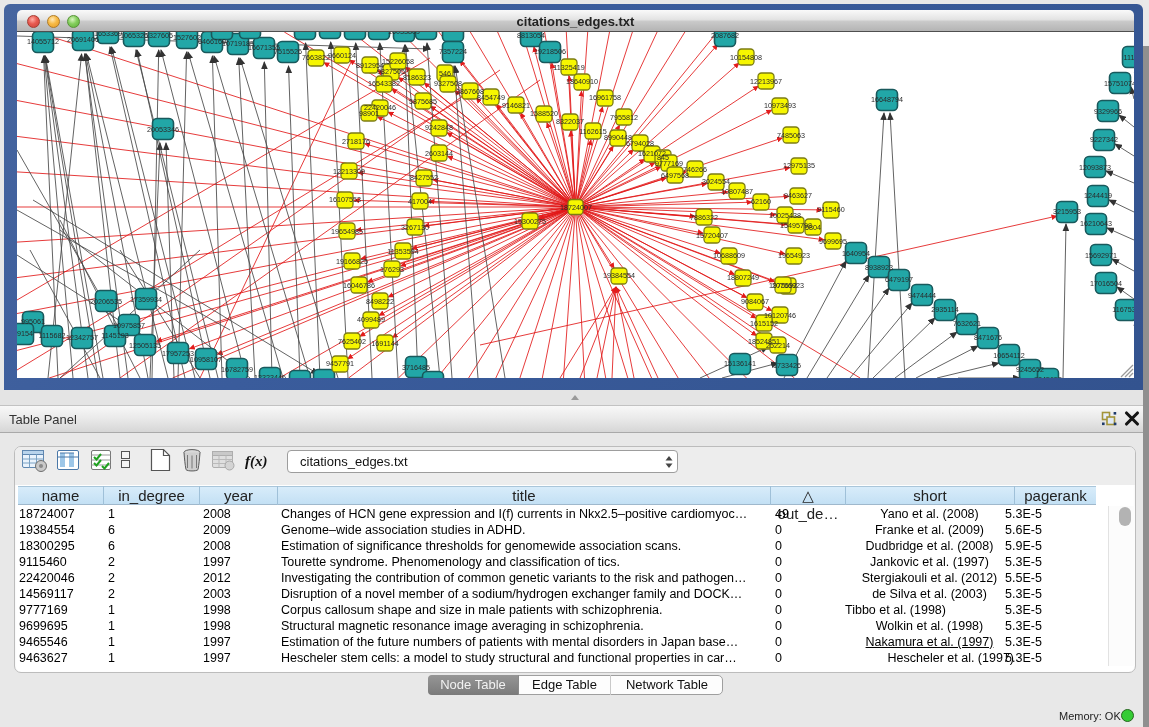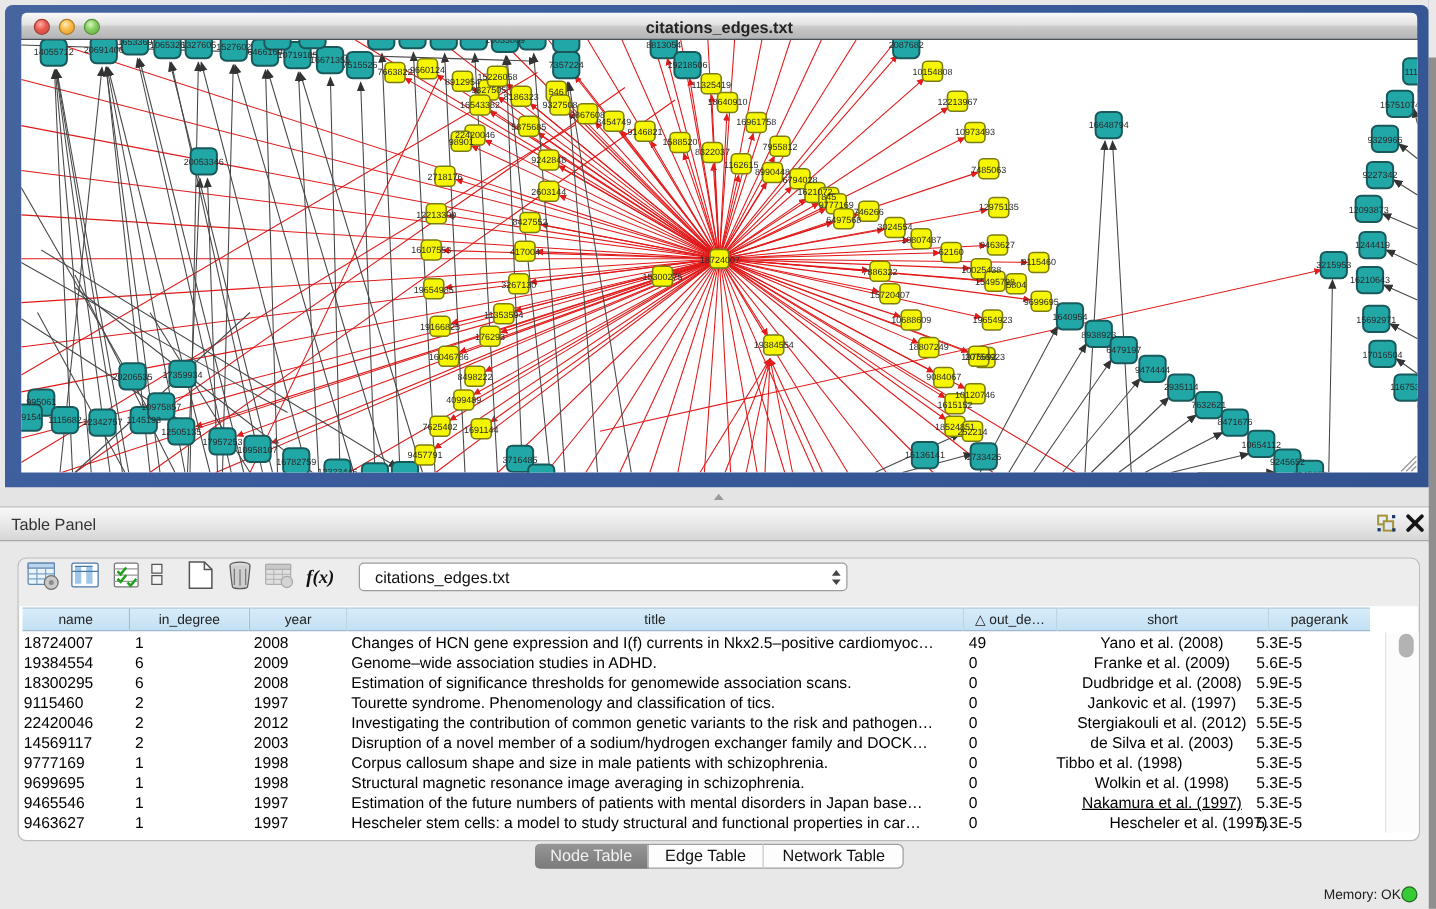--- a/index.html
+++ b/index.html
@@ -16,21 +16,21 @@
 #divtri{left:571px;top:395px;width:0;height:0;border-left:4px solid transparent;border-right:4px solid transparent;border-bottom:5px solid #9a9a9a;}
 
 #tphead{left:0;top:405px;width:1149px;height:28px;background:linear-gradient(#f8f8f8,#e9e9e9 50%,#d6d6d6);border-top:1px solid #c2c2c2;border-bottom:1px solid #a9a9a9;}
 #tptitle{left:9px;top:412px;font-size:13px;color:#333;}
 
 #panel{left:14px;top:446px;width:1122px;height:227px;background:#fff;border:1px solid #bcbcbc;border-radius:7px;box-shadow:inset 0 1px 2px rgba(0,0,0,0.08);}
 #toolstrip{left:15px;top:447px;width:1120px;height:38px;background:#ededed;border-radius:6px 6px 0 0;}
 #combo{left:287px;top:450px;width:391px;height:23px;background:#fff;border:1px solid #9d9d9d;border-radius:4px;}
 #combotext{left:300px;top:454px;font-size:13px;color:#111;}
 
-.th{top:486px;height:19px;background:linear-gradient(#d8ecfa,#c3e0f4);border-top:1px solid #aac6da;border-bottom:1px solid #9fb8cc;font-size:11px;color:#222;text-align:center;line-height:18px;}
+.th{top:486px;height:19px;background:linear-gradient(#d8ecfa,#c3e0f4);border-top:1px solid #aac6da;border-bottom:1px solid #9fb8cc;font-size:15px;color:#222;text-align:center;line-height:18px;}
 .thsep{top:486px;height:19px;width:1px;background:#9fc0d8;}
 .trow{position:absolute;height:16px;font-size:12.5px;color:#000;}
 .trow span{position:absolute;top:1px;white-space:nowrap;}
 
 #sbtrack{left:1108px;top:506px;width:27px;height:160px;background:#fcfcfc;border-left:1px solid #e2e2e2;}
 #sbknob{left:1119px;top:507px;width:12px;height:19px;background:#b3b3b3;border-radius:6px;}
 
 #tabs{left:428px;top:675px;width:295px;height:20px;border:1px solid #9f9f9f;border-radius:5px;background:#fdfdfd;overflow:hidden;}
 .tab{position:absolute;top:0;height:20px;font-size:13px;text-align:center;line-height:19px;}
 #tab1{left:0;width:91px;background:linear-gradient(#969696,#7a7a7a);color:#f2f2f2;border-right:1px solid #8a8a8a;border-radius:4px 0 0 4px;}

